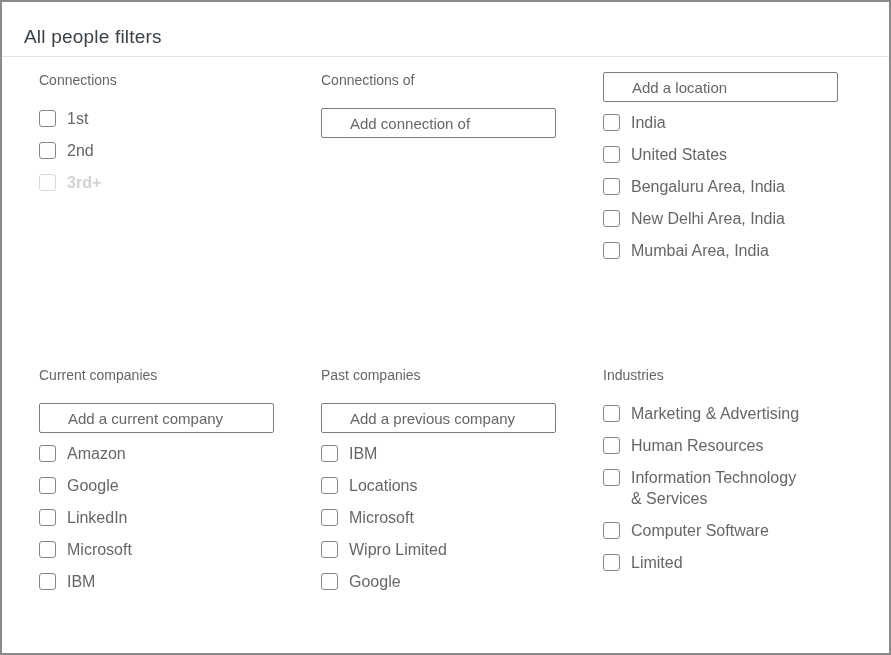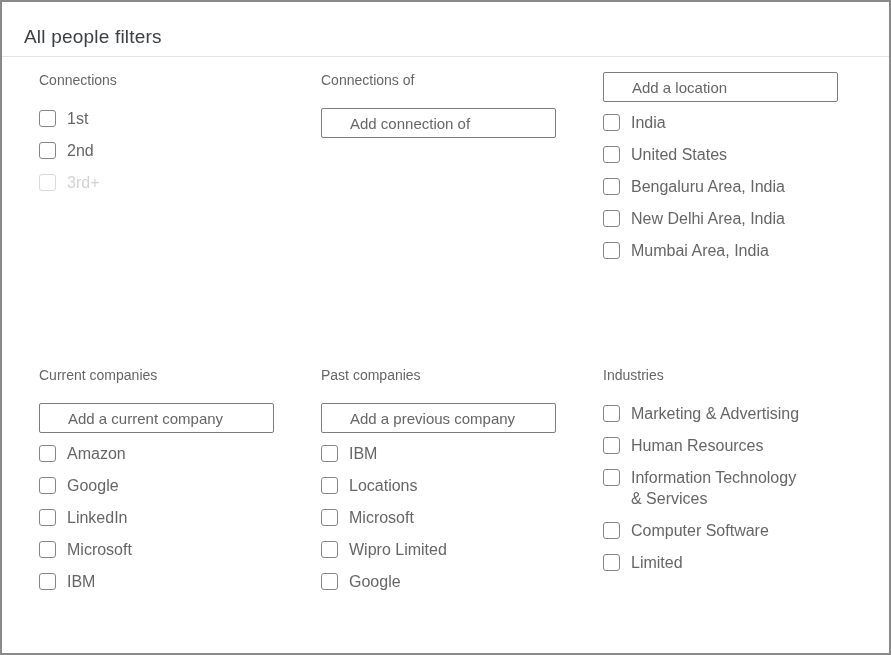--- a/index.html
+++ b/index.html
@@ -84,21 +84,21 @@
     margin: 2px 11px 0 0;
   }
   .cb-label {
     font-size: 16px;
     line-height: 21px;
     color: var(--label-text);
     max-width: 178px;
   }
   .cb-row.disabled { cursor: default; }
   .cb-row.disabled .cb { border-color: var(--disabled-border); }
-  .cb-row.disabled .cb-label { color: var(--disabled-text); }
+  .cb-row.disabled .cb-label { color: var(--disabled-text); font-weight: bold; }
 </style>
 </head>
 <body>
 
 <header class="titlebar">
   <h1>All people filters</h1>
 </header>
 
 <div class="content">
   <div class="grid">

